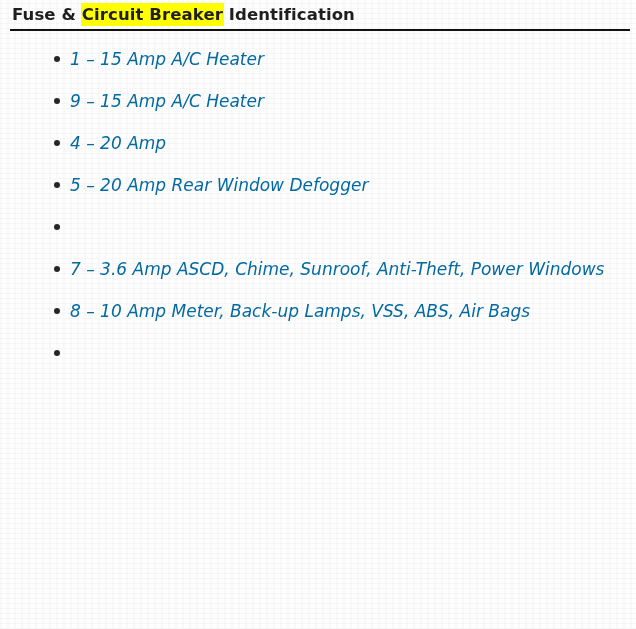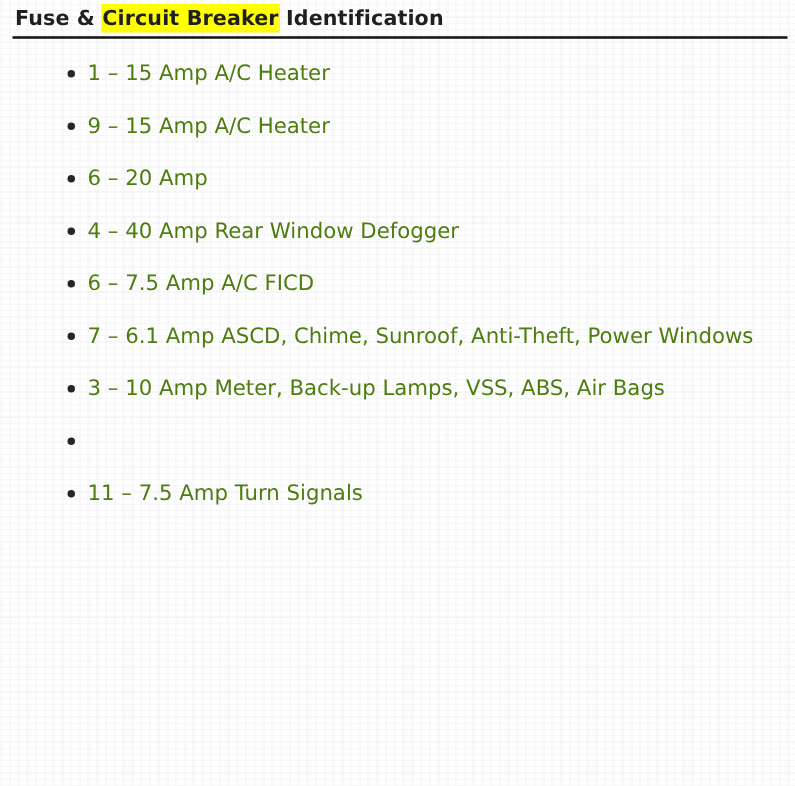--- a/index.html
+++ b/index.html
@@ -92,22 +92,23 @@
     width: 6px;
     height: 6px;
     margin-top: -3px;
     background: #262626;
     border-radius: 50%;
   }
 
   .fuse-text {
     font-size: 17px;
     line-height: 22px;
-    color: #4d7c0f;
+    color: #0369a1;
     white-space: nowrap;
+    font-style: italic;
   }
 </style>
 </head>
 <body>
 
 <div class="page">
 
   <div class="heading-block">
     <h1 class="page-title">
       <span class="title-seg">Fuse &amp; </span><span class="title-seg highlight">Circuit Breaker</span><span class="title-seg"> Identification</span>
@@ -119,40 +120,35 @@
     <li class="fuse-item">
       <span class="fuse-bullet"></span>
       <span class="fuse-text">1 – 15 Amp A/C Heater</span>
     </li>
     <li class="fuse-item">
       <span class="fuse-bullet"></span>
       <span class="fuse-text">9 – 15 Amp A/C Heater</span>
     </li>
     <li class="fuse-item">
       <span class="fuse-bullet"></span>
-      <span class="fuse-text">6 – 20 Amp</span>
+      <span class="fuse-text">4 – 20 Amp</span>
     </li>
     <li class="fuse-item">
       <span class="fuse-bullet"></span>
-      <span class="fuse-text">4 – 40 Amp Rear Window Defogger</span>
-    </li>
-    <li class="fuse-item">
-      <span class="fuse-bullet"></span>
-      <span class="fuse-text">6 – 7.5 Amp A/C FICD</span>
-    </li>
-    <li class="fuse-item">
-      <span class="fuse-bullet"></span>
-      <span class="fuse-text">7 – 6.1 Amp ASCD, Chime, Sunroof, Anti-Theft, Power Windows</span>
-    </li>
-    <li class="fuse-item">
-      <span class="fuse-bullet"></span>
-      <span class="fuse-text">3 – 10 Amp Meter, Back-up Lamps, VSS, ABS, Air Bags</span>
+      <span class="fuse-text">5 – 20 Amp Rear Window Defogger</span>
     </li>
     <li class="fuse-item">
       <span class="fuse-bullet"></span>
     </li>
     <li class="fuse-item">
       <span class="fuse-bullet"></span>
-      <span class="fuse-text">11 – 7.5 Amp Turn Signals</span>
+      <span class="fuse-text">7 – 3.6 Amp ASCD, Chime, Sunroof, Anti-Theft, Power Windows</span>
+    </li>
+    <li class="fuse-item">
+      <span class="fuse-bullet"></span>
+      <span class="fuse-text">8 – 10 Amp Meter, Back-up Lamps, VSS, ABS, Air Bags</span>
+    </li>
+    <li class="fuse-item">
+      <span class="fuse-bullet"></span>
     </li>
   </ul>
 
 </div>
 
 </body></html>

